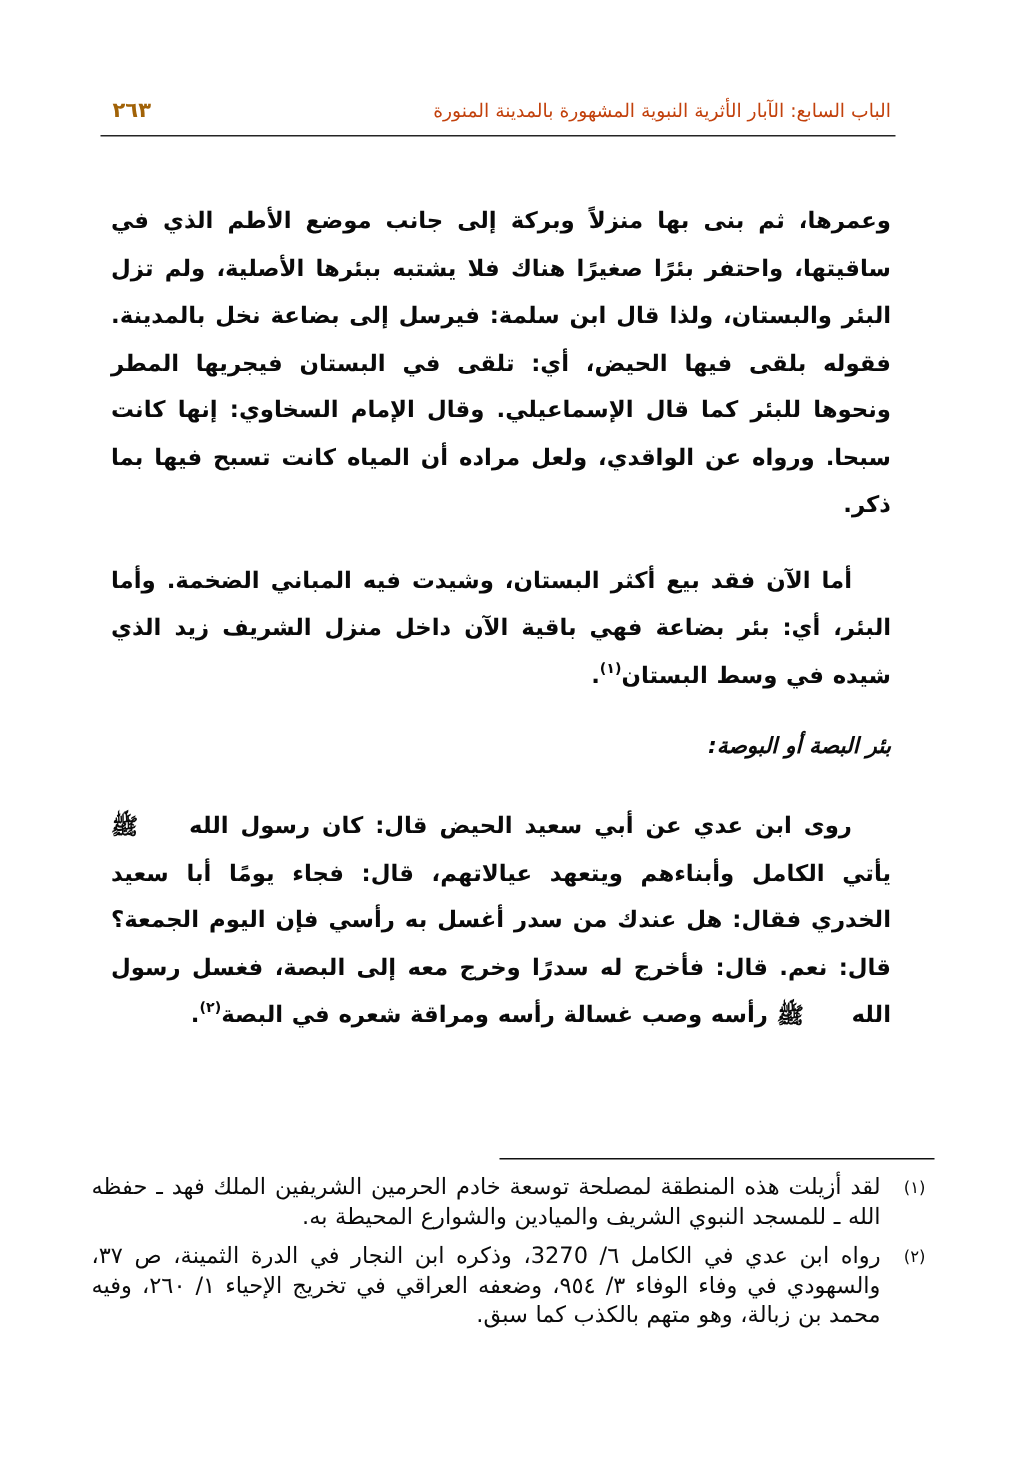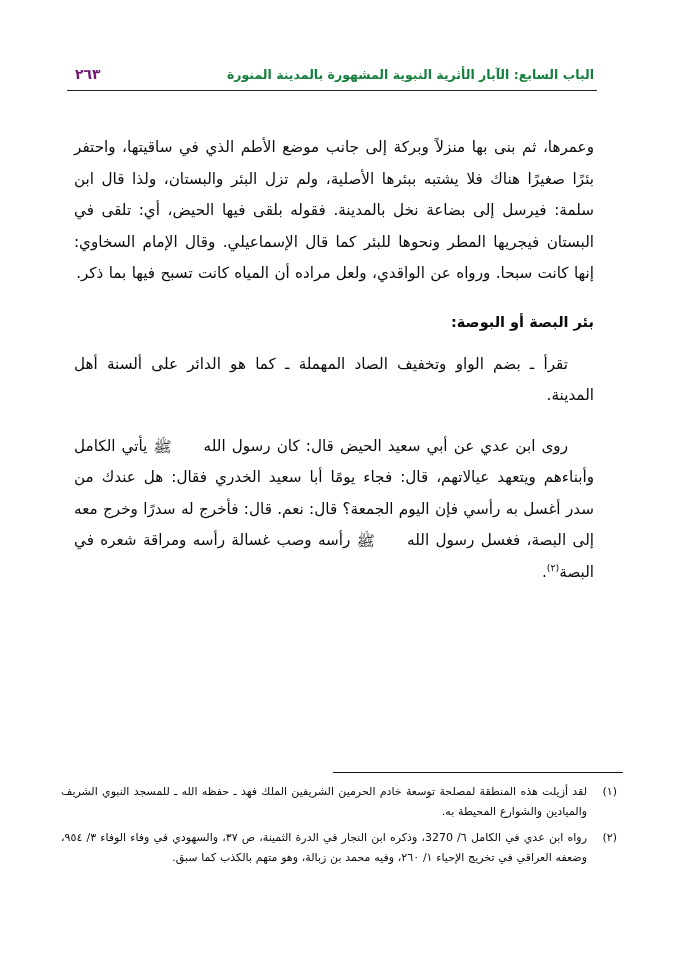--- a/index.html
+++ b/index.html
@@ -27,29 +27,29 @@
     left: 75px;
     height: 22px;
     display: flex;
     flex-direction: row;
     align-items: baseline;
     justify-content: space-between;
     direction: rtl;
   }
   .header-title {
     font-size: 12.5px;
-    font-weight: 700;
+    font-weight: 400;
     letter-spacing: 0.1px;
     white-space: nowrap;
-    color: #15803d;
+    color: #c2410c;
   }
   .header-folio {
     font-size: 14px;
     font-weight: 700;
-    color: #701a75;
+    color: #a16207;
     letter-spacing: 0.5px;
   }
   .header-rule {
     position: absolute;
     top: 90px;
     right: 82px;
     width: 530px;
     height: 0;
     border-top: 1.6px solid #111;
     opacity: 0.92;
@@ -65,31 +65,33 @@
     text-align: justify;
     text-justify: inter-word;
   }
   .para {
     font-size: 15.2px;
     line-height: 31.5px;
     margin: 0 0 19px 0;
     text-align: justify;
     text-justify: inter-word;
     word-spacing: 0.5px;
+    font-weight: bold;
   }
   .para.indent {
     text-indent: 26px;
   }
 
   .section-head {
     font-size: 14.5px;
     font-weight: 700;
-    margin: 4px 0 14px 0;
+    margin: 4px 0 24px 0;
     text-align: right;
     line-height: 26px;
+    font-style: italic;
   }
 
   sup.fn {
     font-size: 9.5px;
     vertical-align: super;
     line-height: 0;
   }
 
   .salawat {
     font-size: 15px;
@@ -123,21 +125,21 @@
     flex: 0 0 auto;
     font-size: 11px;
     line-height: 19.5px;
     width: 30px;
     text-align: right;
     padding-left: 6px;
     box-sizing: border-box;
   }
   .fn-text {
     flex: 1 1 auto;
-    font-size: 11px;
+    font-size: 15px;
     line-height: 19.5px;
     text-align: justify;
     text-justify: inter-word;
     word-spacing: 0.3px;
   }
 </style>
 </head>
 <body>
 
 <div class="page">
@@ -145,24 +147,26 @@
   <div class="header">
     <span class="header-title">الباب السابع: الآبار الأثرية النبوية المشهورة بالمدينة المنورة</span>
     <span class="header-folio">٢٦٣</span>
   </div>
   <div class="header-rule"></div>
 
   <div class="body">
 
     <p class="para">وعمرها، ثم بنى بها منزلاً وبركة إلى جانب موضع الأطم الذي في ساقيتها، واحتفر بئرًا صغيرًا هناك فلا يشتبه ببئرها الأصلية، ولم تزل البئر والبستان، ولذا قال ابن سلمة: فيرسل إلى بضاعة نخل بالمدينة. فقوله بلقى فيها الحيض، أي: تلقى في البستان فيجريها المطر ونحوها للبئر كما قال الإسماعيلي. وقال الإمام السخاوي: إنها كانت سبحا. ورواه عن الواقدي، ولعل مراده أن المياه كانت تسبح فيها بما ذكر.</p>
 
+    <p class="para indent">
+      <span>أما الآن فقد بيع أكثر البستان، وشيدت فيه المباني الضخمة. وأما البئر، أي: بئر بضاعة فهي باقية الآن داخل منزل الشريف زيد الذي شيده في وسط البستان</span><sup class="fn">(١)</sup><span>.</span>
+    </p>
 
     <h2 class="section-head">بئر البصة أو البوصة:</h2>
 
-    <p class="para indent">تقرأ ـ بضم الواو وتخفيف الصاد المهملة ـ كما هو الدائر على ألسنة أهل المدينة.</p>
 
     <p class="para indent">
       <span>روى ابن عدي عن أبي سعيد الحيض قال: كان رسول الله</span>
       <span class="salawat">ﷺ</span>
       <span>يأتي الكامل وأبناءهم ويتعهد عيالاتهم، قال: فجاء يومًا أبا سعيد الخدري فقال: هل عندك من سدر أغسل به رأسي فإن اليوم الجمعة؟ قال: نعم. قال: فأخرج له سدرًا وخرج معه إلى البصة، فغسل رسول الله</span>
       <span class="salawat">ﷺ</span>
       <span>رأسه وصب غسالة رأسه ومراقة شعره في البصة</span><sup class="fn">(٢)</sup><span>.</span>
     </p>
 
   </div>

